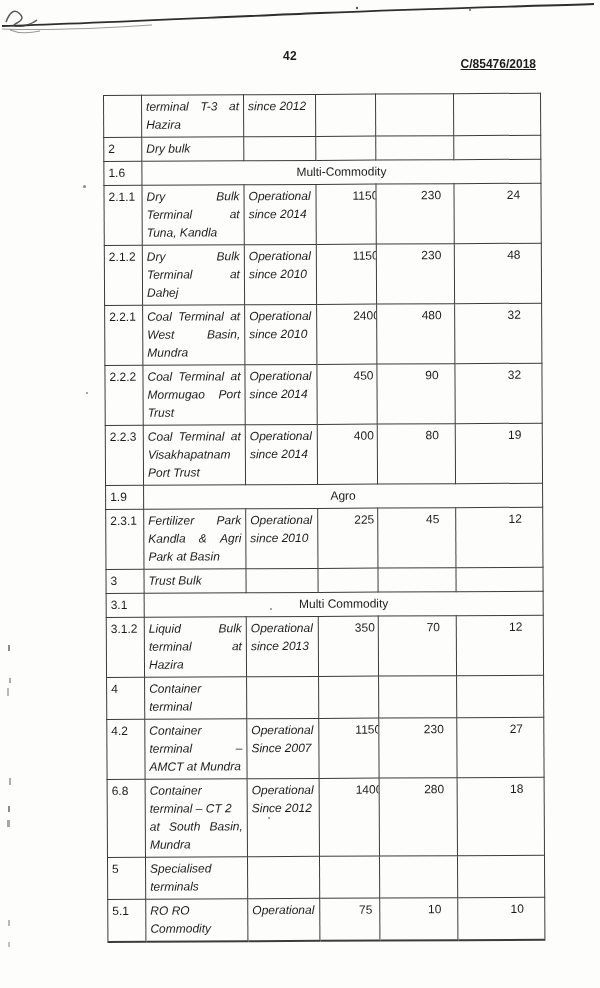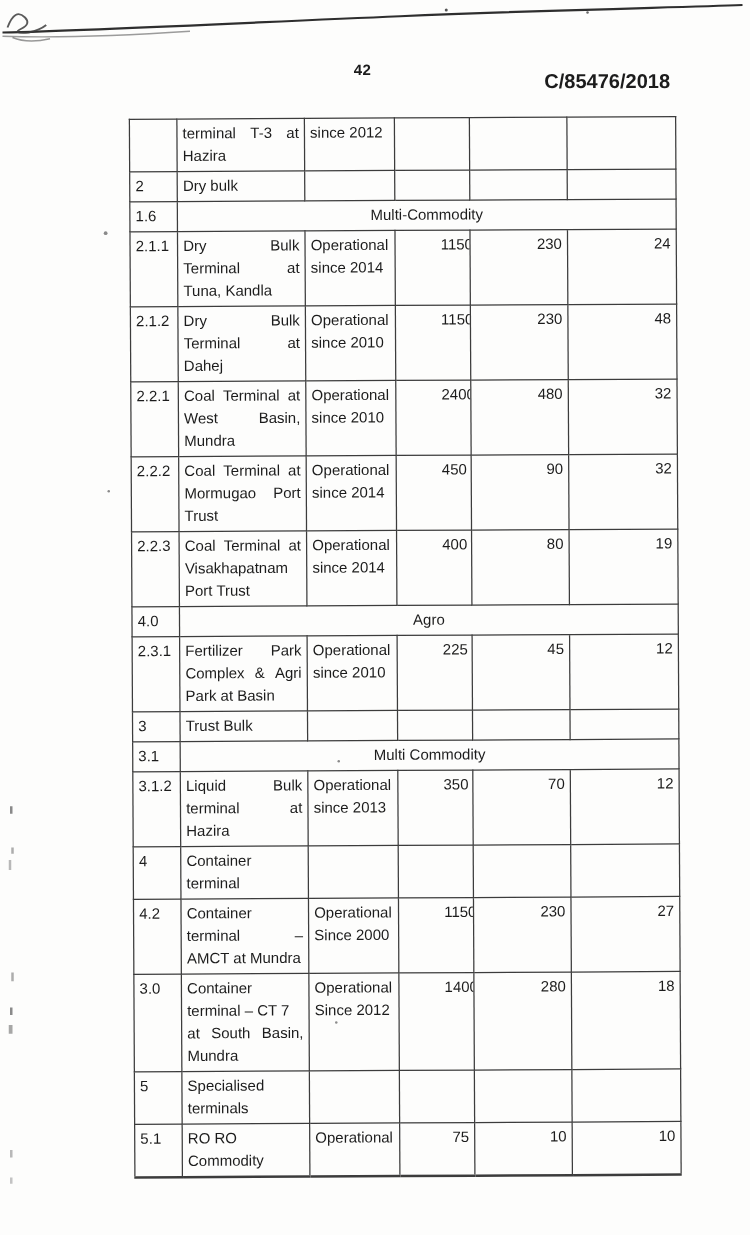--- a/index.html
+++ b/index.html
@@ -11,39 +11,39 @@
     color:#1c1c1c;
     overflow:hidden;
   }
   .scan-top { position:absolute; top:0; left:0; }
   .page-number {
     position:absolute; top:49px; left:283px;
     font-size:12px; font-weight:700; letter-spacing:.3px;
   }
   .case-ref {
     position:absolute; top:57px; right:64px;
-    font-size:16px; font-weight:700;
+    font-size:12px; font-weight:700;text-decoration:underline;
   }
   .tbl-wrap {
     position:absolute; left:103px; top:95px;
     transform:rotate(-0.3deg); transform-origin:0 0;
   }
   table { border-collapse:collapse; width:437px; table-layout:fixed; }
   td {
     border:1px solid #3c3c3c;
     vertical-align:top;
     font-size:12px; line-height:18px;
     padding:2px 4px 3px;
     overflow:hidden;
   }
   tbody tr:last-child td { border-bottom-width:2px; }
   .c-sr  { }
-  .c-val { text-align:right;padding-left:36px; }
+  .c-val { text-align:center;padding-left:36px; }
   .c-span{ text-align:center; }
-  .line      { display:block; }
+  .line      { display:block;font-style:italic; }
   .line.just { display:flex; justify-content:space-between; }
   .speck { position:absolute; background:#8a8a8a; }
   .speck.round { border-radius:50%; }
 </style>
 </head>
 <body>
 
 <svg class="scan-top" width="600" height="44">
   <path d="M2 26 C 80 24, 200 18, 320 13 S 540 6, 594 4" stroke="#2e2e2e" stroke-width="1.8" fill="none"></path>
   <path d="M2 29 q 60 2 150 -4" stroke="#4a4a4a" stroke-width="1.1" fill="none" opacity="0.55"></path>
@@ -197,32 +197,32 @@
           </td>
           <td class="c-status">
             <div class="line"><span>Operational</span></div>
             <div class="line"><span>since 2014</span></div>
           </td>
           <td class="c-val">400</td>
           <td class="c-val">80</td>
           <td class="c-val">19</td>
         </tr>
         <tr>
-          <td class="c-sr">4.0</td>
+          <td class="c-sr">1.9</td>
           <td class="c-span" colspan="5">Agro</td>
         </tr>
         <tr>
           <td class="c-sr">2.3.1</td>
           <td class="c-name">
             <div class="line just">
               <span>Fertilizer</span>
               <span>Park</span>
             </div>
             <div class="line just">
-              <span>Complex</span>
+              <span>Kandla</span>
               <span>&amp;</span>
               <span>Agri</span>
             </div>
             <div class="line"><span>Park at Basin</span></div>
           </td>
           <td class="c-status">
             <div class="line"><span>Operational</span></div>
             <div class="line"><span>since 2010</span></div>
           </td>
           <td class="c-val">225</td>
@@ -280,31 +280,31 @@
           <td class="c-name">
             <div class="line"><span>Container</span></div>
             <div class="line just">
               <span>terminal</span>
               <span>–</span>
             </div>
             <div class="line"><span>AMCT at Mundra</span></div>
           </td>
           <td class="c-status">
             <div class="line"><span>Operational</span></div>
-            <div class="line"><span>Since 2000</span></div>
+            <div class="line"><span>Since 2007</span></div>
           </td>
           <td class="c-val">1150</td>
           <td class="c-val">230</td>
           <td class="c-val">27</td>
         </tr>
         <tr>
-          <td class="c-sr">3.0</td>
+          <td class="c-sr">6.8</td>
           <td class="c-name">
             <div class="line"><span>Container</span></div>
-            <div class="line"><span>terminal – CT 7</span></div>
+            <div class="line"><span>terminal – CT 2</span></div>
             <div class="line just">
               <span>at</span>
               <span>South</span>
               <span>Basin,</span>
             </div>
             <div class="line"><span>Mundra</span></div>
           </td>
           <td class="c-status">
             <div class="line"><span>Operational</span></div>
             <div class="line"><span>Since 2012</span></div>

